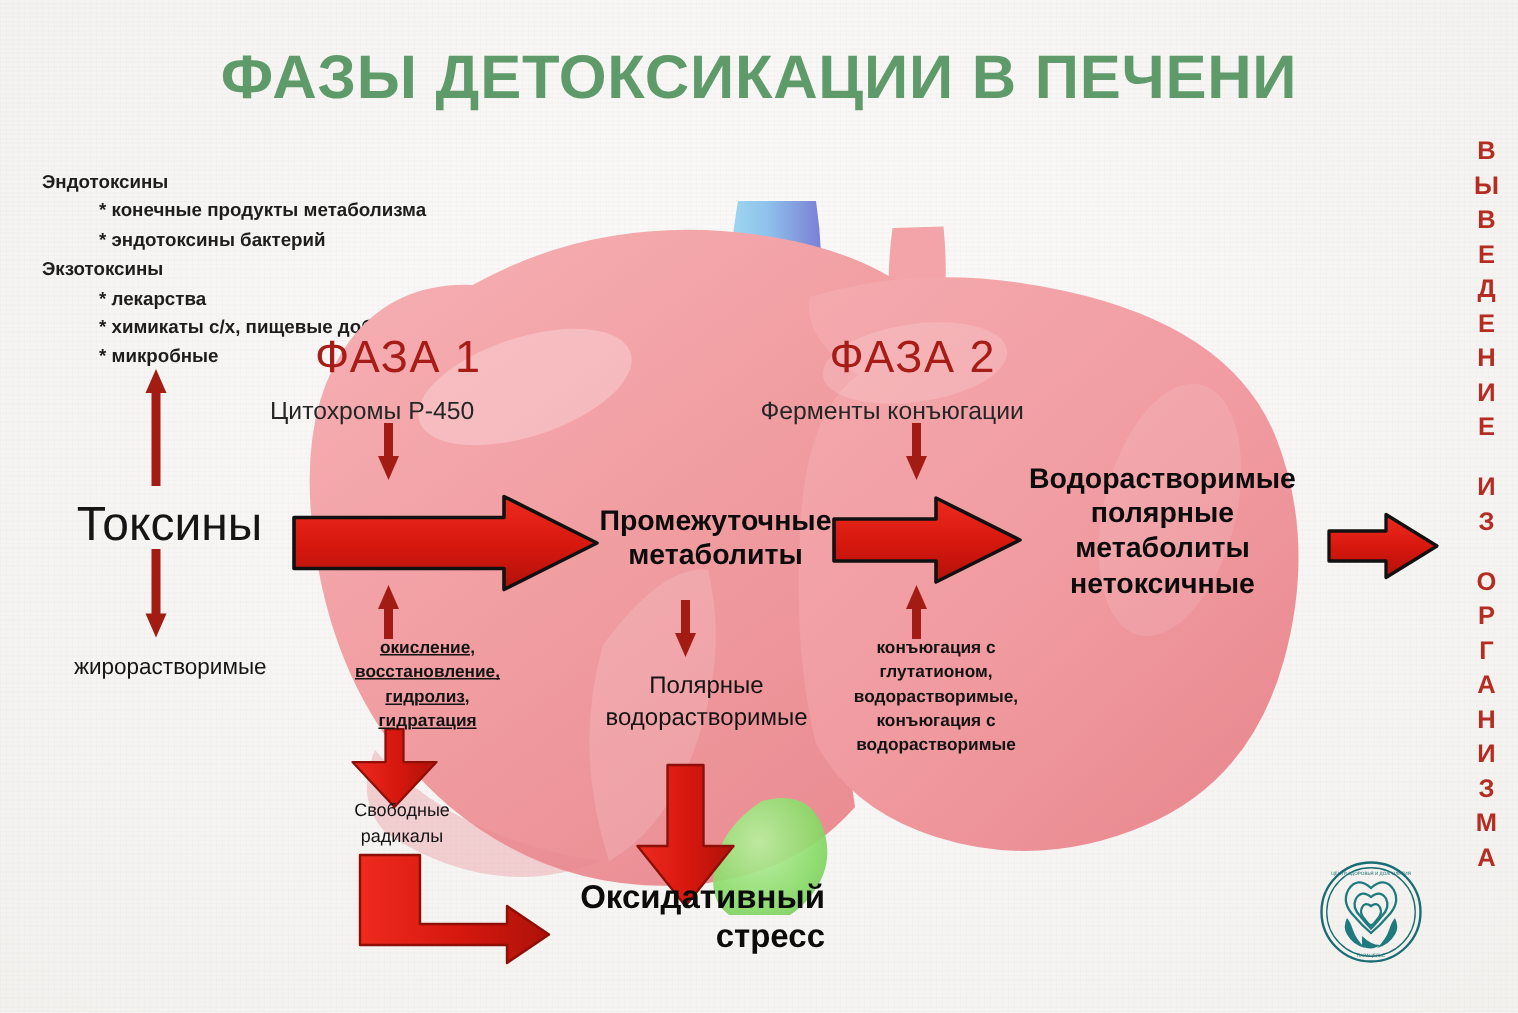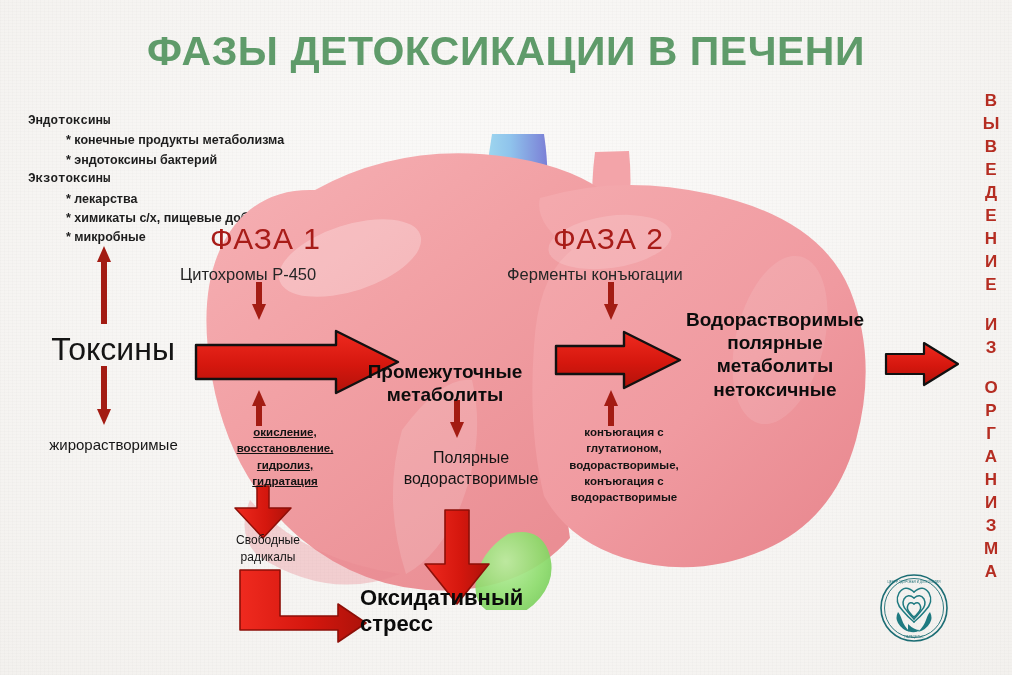--- a/index.html
+++ b/index.html
@@ -28,21 +28,21 @@
     color:#5f9b6a;
     white-space:nowrap;
   }
 
   
   #toxin-list{
     position:absolute;left:28px;top:112px;
     font-size:12.5px;font-weight:bold;color:#1d1d1d;
     line-height:1.55;
   }
-  #toxin-list .lvl0{margin-left:0;font-family:Liberation Mono, monospace;}
+  #toxin-list .lvl0{margin-left:0;}
   #toxin-list .lvl1{margin-left:38px;}
 
   
   #liver-svg{position:absolute;left:140px;top:130px;width:760px;height:480px;}
 
   
   .lbl{position:absolute;color:#111;}
   .phase-h{
     font-size:30px;color:#a81c18;font-weight:normal;letter-spacing:1px;
     white-space:nowrap;
@@ -60,28 +60,28 @@
   #nonpolar{
     position:absolute;left:16px;top:435px;width:195px;
     font-size:15px;color:#151515;text-align:center;line-height:1.35;
   }
 
   #phase1-h{left:195px;top:222px;margin-left:15px;}
   #phase1-sub{left:180px;top:265px;}
   #phase2-h{left:553px;top:222px;}
   #phase2-sub{left:507px;top:265px;}
 
-  #interm{left:339px;top:336px;width:212px;margin-top:24px;}
+  #interm{left:371px;top:336px;width:212px;}
   #polar-sol{left:396px;top:448px;width:150px;}
   #water-sol{left:655px;top:308px;width:240px;}
   #ox-box1{left:215px;top:424px;width:140px;text-decoration:underline;}
   #ox-box2{left:548px;top:424px;width:152px;}
   #free-rad{left:212px;top:532px;width:112px;}
   #ox-stress{left:360px;top:585px;width:190px;font-size:22px;font-weight:bold;
-             color:#0b0b0b;text-align:left;line-height:1.2;}
+             color:#0b0b0b;text-align:right;line-height:1.2;}
 
   
   #excretion{
     position:absolute;right:4px;top:92px;width:34px;height:560px;
     display:flex;flex-direction:column;align-items:center;
     font-size:17px;font-weight:bold;color:#b52d22;
   }
   #excretion .ch{line-height:1.0;height:23px;display:block;}
   #excretion .gap{height:17px;}
 

